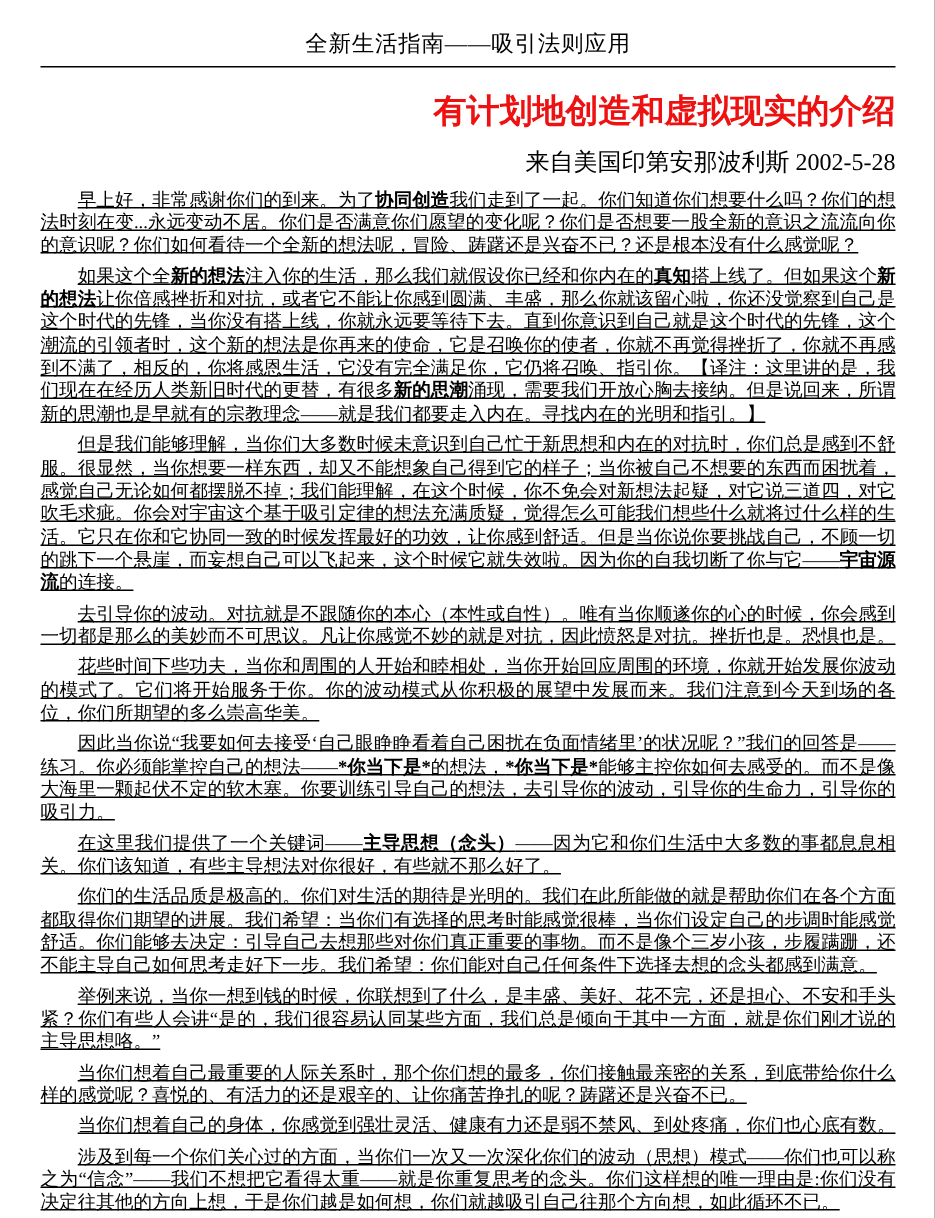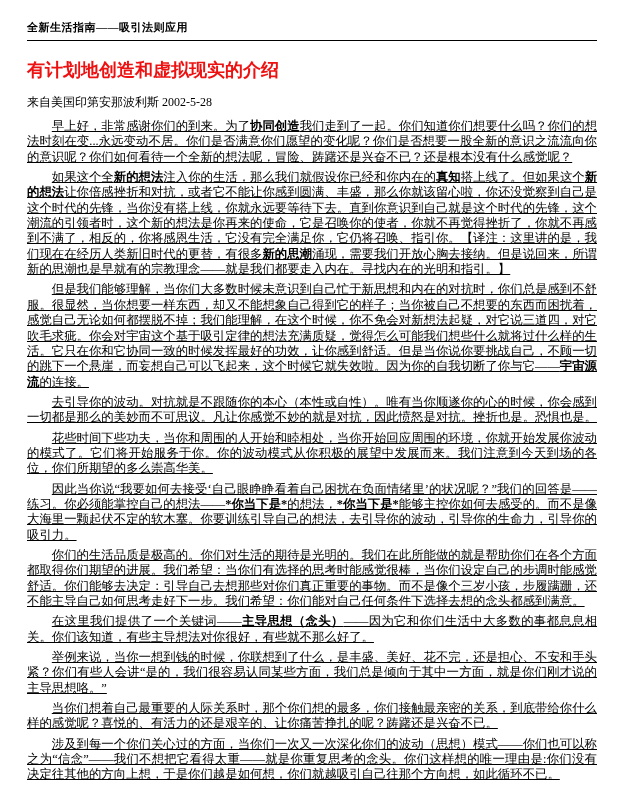--- a/index.html
+++ b/index.html
@@ -8,43 +8,44 @@
     width:623px;height:812px;
     margin:0 auto;
     background:#ffffff;
     box-sizing:border-box;
     padding:20px 26px 0 27px;
     font-family:"Liberation Serif","DejaVu Serif",serif;
     color:#000;
     overflow:hidden;
   }
   .banner{
-    text-align:left;
-    font-size:11px;
-    font-weight:bold;
+    text-align:center;
+    font-size:15px;
+    font-weight:normal;
     letter-spacing:0.5px;
     padding-bottom:5px;
   }
   .banner-rule{
     border:0;
     border-top:1.8px solid #000;
     margin:0 0 0 0;
     height:0;
   }
   .doc-title{
     margin-top:16px;
-    text-align:left;
-    font-size:18px;
+    text-align:right;
+    font-size:22px;
     font-weight:bold;
     color:#ee1111;
     line-height:26px;
   }
   .source-line{
     margin-top:7px;
-    font-size:12px;
+    text-align:right;
+    font-size:16px;
     line-height:14px;
   }
   .doc-body{
     margin-top:10px;
     font-size:12.4px;
     line-height:15.35px;
     text-align:justify;
   }
   .doc-body p{
     margin:0 0 5px 0;
@@ -66,20 +67,21 @@
 
   <div class="source-line">来自美国印第安那波利斯  2002-5-28</div>
 
   <main class="doc-body">
       <p><span>早上好，非常感谢你们的到来。为了</span><b>协同创造</b><span>我们走到了一起。你们知道你们想要什么吗？你们的想法时刻在变...永远变动不居。你们是否满意你们愿望的变化呢？你们是否想要一股全新的意识之流流向你的意识呢？你们如何看待一个全新的想法呢，冒险、踌躇还是兴奋不已？还是根本没有什么感觉呢？</span></p>
       <p><span>如果这个全</span><b>新的想法</b><span>注入你的生活，那么我们就假设你已经和你内在的</span><b>真知</b><span>搭上线了。但如果这个</span><b>新的想法</b><span>让你倍感挫折和对抗，或者它不能让你感到圆满、丰盛，那么你就该留心啦，你还没觉察到自己是这个时代的先锋，当你没有搭上线，你就永远要等待下去。直到你意识到自己就是这个时代的先锋，这个潮流的引领者时，这个新的想法是你再来的使命，它是召唤你的使者，你就不再觉得挫折了，你就不再感到不满了，相反的，你将感恩生活，它没有完全满足你，它仍将召唤、指引你。【译注：这里讲的是，我们现在在经历人类新旧时代的更替，有很多</span><b>新的思潮</b><span>涌现，需要我们开放心胸去接纳。但是说回来，所谓新的思潮也是早就有的宗教理念——就是我们都要走入内在。寻找内在的光明和指引。】</span></p>
       <p><span>但是我们能够理解，当你们大多数时候未意识到自己忙于新思想和内在的对抗时，你们总是感到不舒服。很显然，当你想要一样东西，却又不能想象自己得到它的样子；当你被自己不想要的东西而困扰着，感觉自己无论如何都摆脱不掉；我们能理解，在这个时候，你不免会对新想法起疑，对它说三道四，对它吹毛求疵。你会对宇宙这个基于吸引定律的想法充满质疑，觉得怎么可能我们想些什么就将过什么样的生活。它只在你和它协同一致的时候发挥最好的功效，让你感到舒适。但是当你说你要挑战自己，不顾一切的跳下一个悬崖，而妄想自己可以飞起来，这个时候它就失效啦。因为你的自我切断了你与它——</span><b>宇宙源流</b><span>的连接。</span></p>
       <p><span>去引导你的波动。对抗就是不跟随你的本心（本性或自性）。唯有当你顺遂你的心的时候，你会感到一切都是那么的美妙而不可思议。凡让你感觉不妙的就是对抗，因此愤怒是对抗。挫折也是。恐惧也是。</span></p>
       <p><span>花些时间下些功夫，当你和周围的人开始和睦相处，当你开始回应周围的环境，你就开始发展你波动的模式了。它们将开始服务于你。你的波动模式从你积极的展望中发展而来。我们注意到今天到场的各位，你们所期望的多么崇高华美。</span></p>
       <p><span>因此当你说“我要如何去接受‘自己眼睁睁看着自己困扰在负面情绪里’的状况呢？”我们的回答是——练习。你必须能掌控自己的想法——</span><b>*你当下是*</b><span>的想法，</span><b>*你当下是*</b><span>能够主控你如何去感受的。而不是像大海里一颗起伏不定的软木塞。你要训练引导自己的想法，去引导你的波动，引导你的生命力，引导你的吸引力。</span></p>
+      <p><span>在这里我们提供了一个关键词——</span><b>主导思想（念头）</b><span>——因为它和你们生活中大多数的事都息息相关。你们该知道，有些主导想法对你很好，有些就不那么好了。</span></p>
       <p><span>你们的生活品质是极高的。你们对生活的期待是光明的。我们在此所能做的就是帮助你们在各个方面都取得你们期望的进展。我们希望：当你们有选择的思考时能感觉很棒，当你们设定自己的步调时能感觉舒适。你们能够去决定：引导自己去想那些对你们真正重要的事物。而不是像个三岁小孩，步履蹒跚，还不能主导自己如何思考走好下一步。我们希望：你们能对自己任何条件下选择去想的念头都感到满意。</span></p>
-      <p><span>在这里我们提供了一个关键词——</span><b>主导思想（念头）</b><span>——因为它和你们生活中大多数的事都息息相关。你们该知道，有些主导想法对你很好，有些就不那么好了。</span></p>
       <p><span>举例来说，当你一想到钱的时候，你联想到了什么，是丰盛、美好、花不完，还是担心、不安和手头紧？你们有些人会讲“是的，我们很容易认同某些方面，我们总是倾向于其中一方面，就是你们刚才说的主导思想咯。”</span></p>
       <p><span>当你们想着自己最重要的人际关系时，那个你们想的最多，你们接触最亲密的关系，到底带给你什么样的感觉呢？喜悦的、有活力的还是艰辛的、让你痛苦挣扎的呢？踌躇还是兴奋不已。</span></p>
+      <p><span>当你们想着自己的身体，你感觉到强壮灵活、健康有力还是弱不禁风、到处疼痛，你们也心底有数。</span></p>
       <p><span>涉及到每一个你们关心过的方面，当你们一次又一次深化你们的波动（思想）模式——你们也可以称之为“信念”——我们不想把它看得太重——就是你重复思考的念头。你们这样想的唯一理由是:你们没有决定往其他的方向上想，于是你们越是如何想，你们就越吸引自己往那个方向想，如此循环不已。</span></p>
     </main>
 
 </div>
 
 </body></html>

